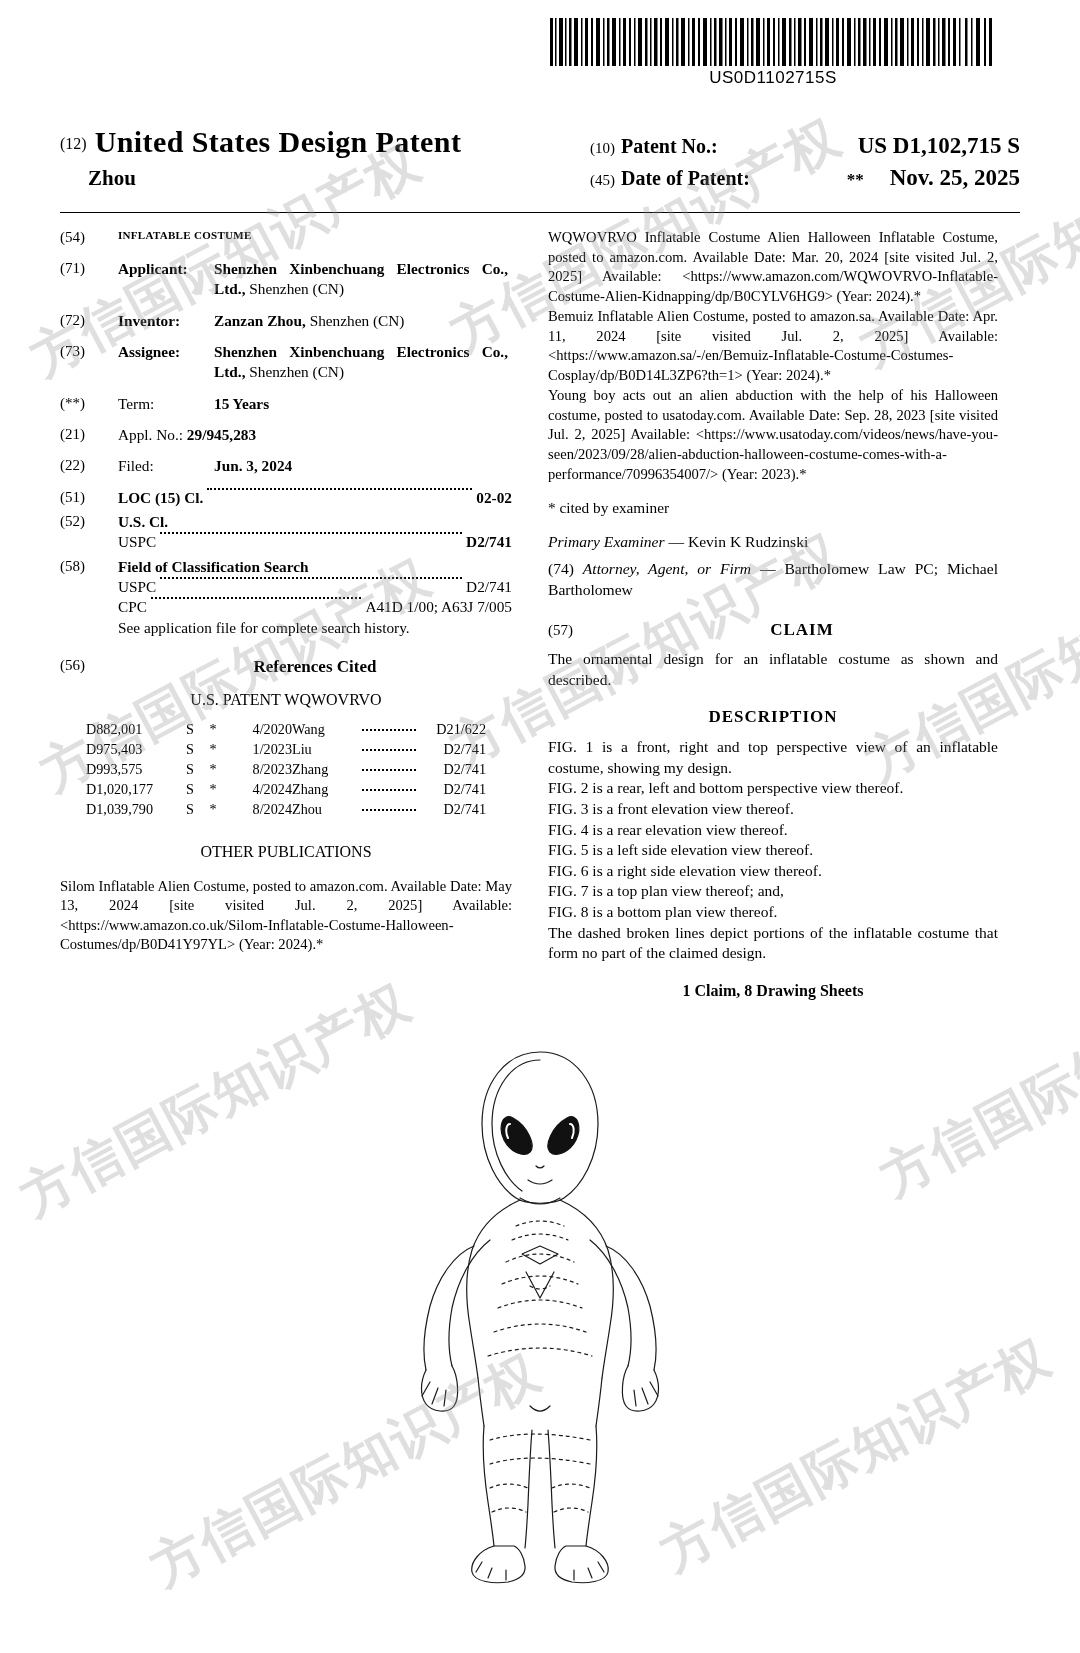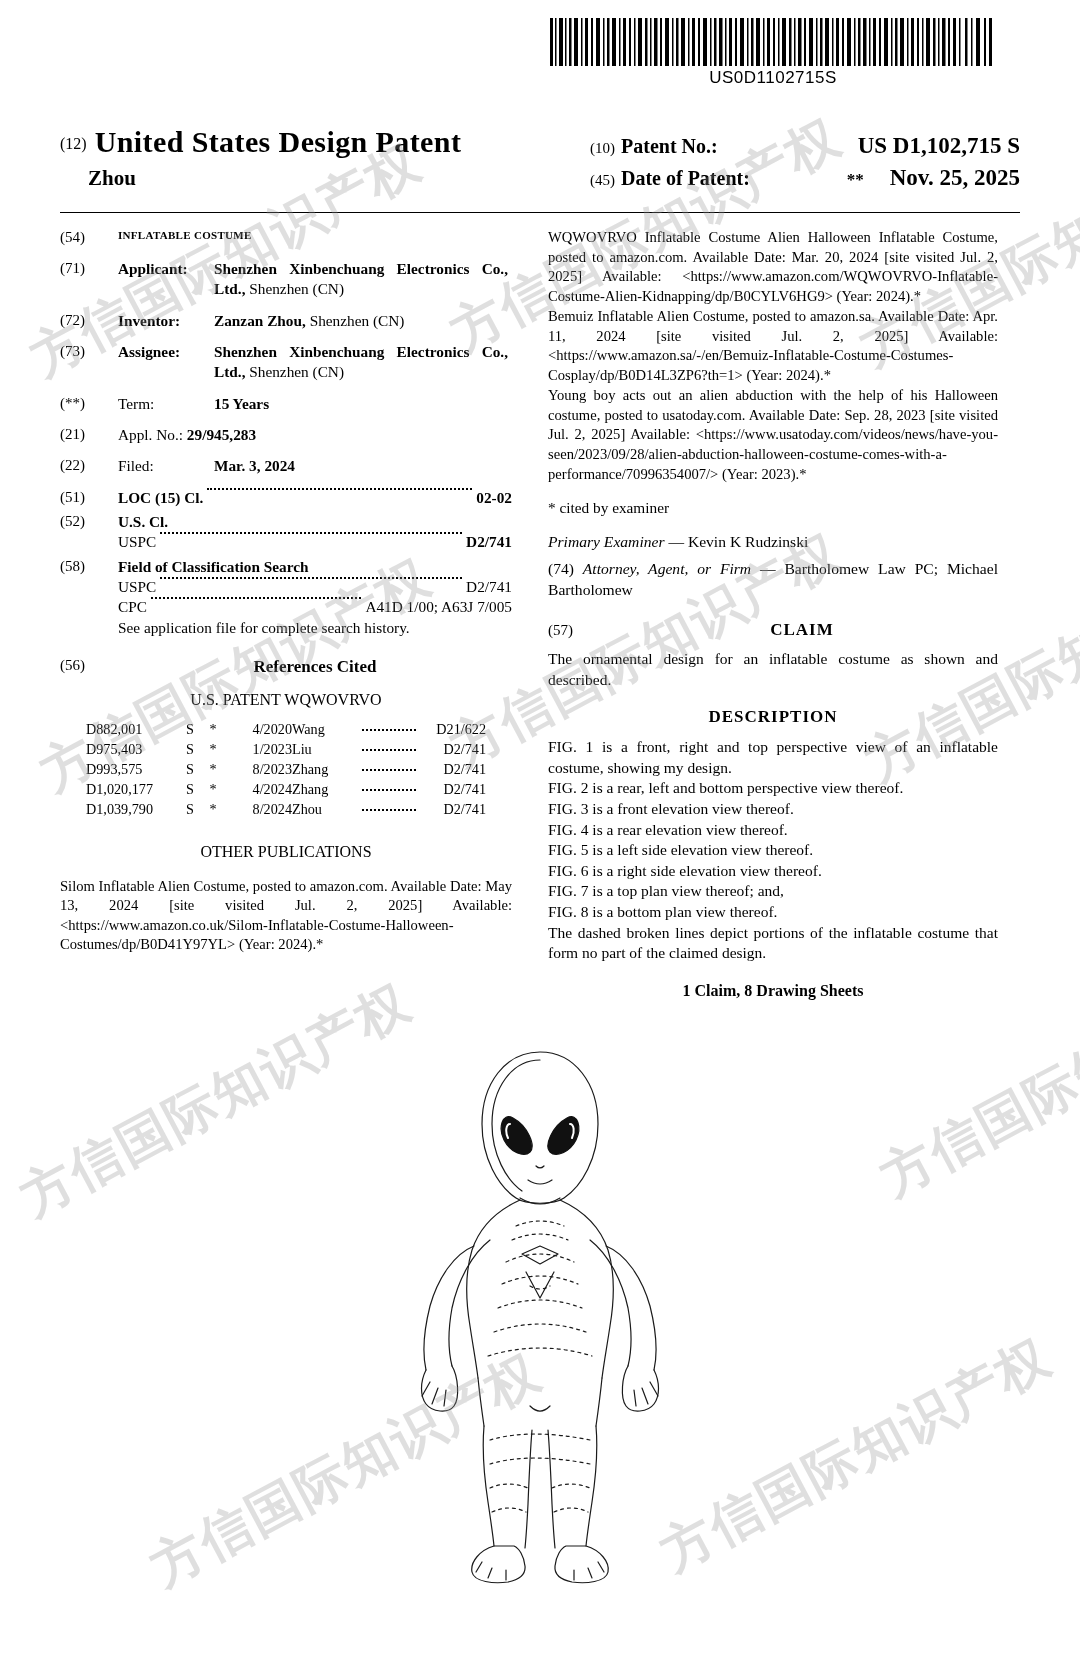--- a/index.html
+++ b/index.html
@@ -407,21 +407,21 @@
       <span class="fcode">(21)</span>
       <span class="fbody">
         <span>Appl. No.:</span>
         <span class="b">29/945,283</span>
       </span>
     </div>
 
     <div class="field">
       <span class="fcode">(22)</span>
       <span class="fbody">
-        <span style="display:inline-block;width:96px">Filed:</span><span class="b">Mar. 3, 2024</span>
+        <span style="display:inline-block;width:96px">Filed:</span><span class="b">Jun. 3, 2024</span>
       </span>
     </div>
 
     <div class="field" style="margin-bottom:4px">
       <span class="fcode">(51)</span>
       <span class="fbody dots-line">
         <span class="b">LOC (15) Cl.</span>
         <span class="dots"></span>
         <span class="b">02-02</span>
       </span>

